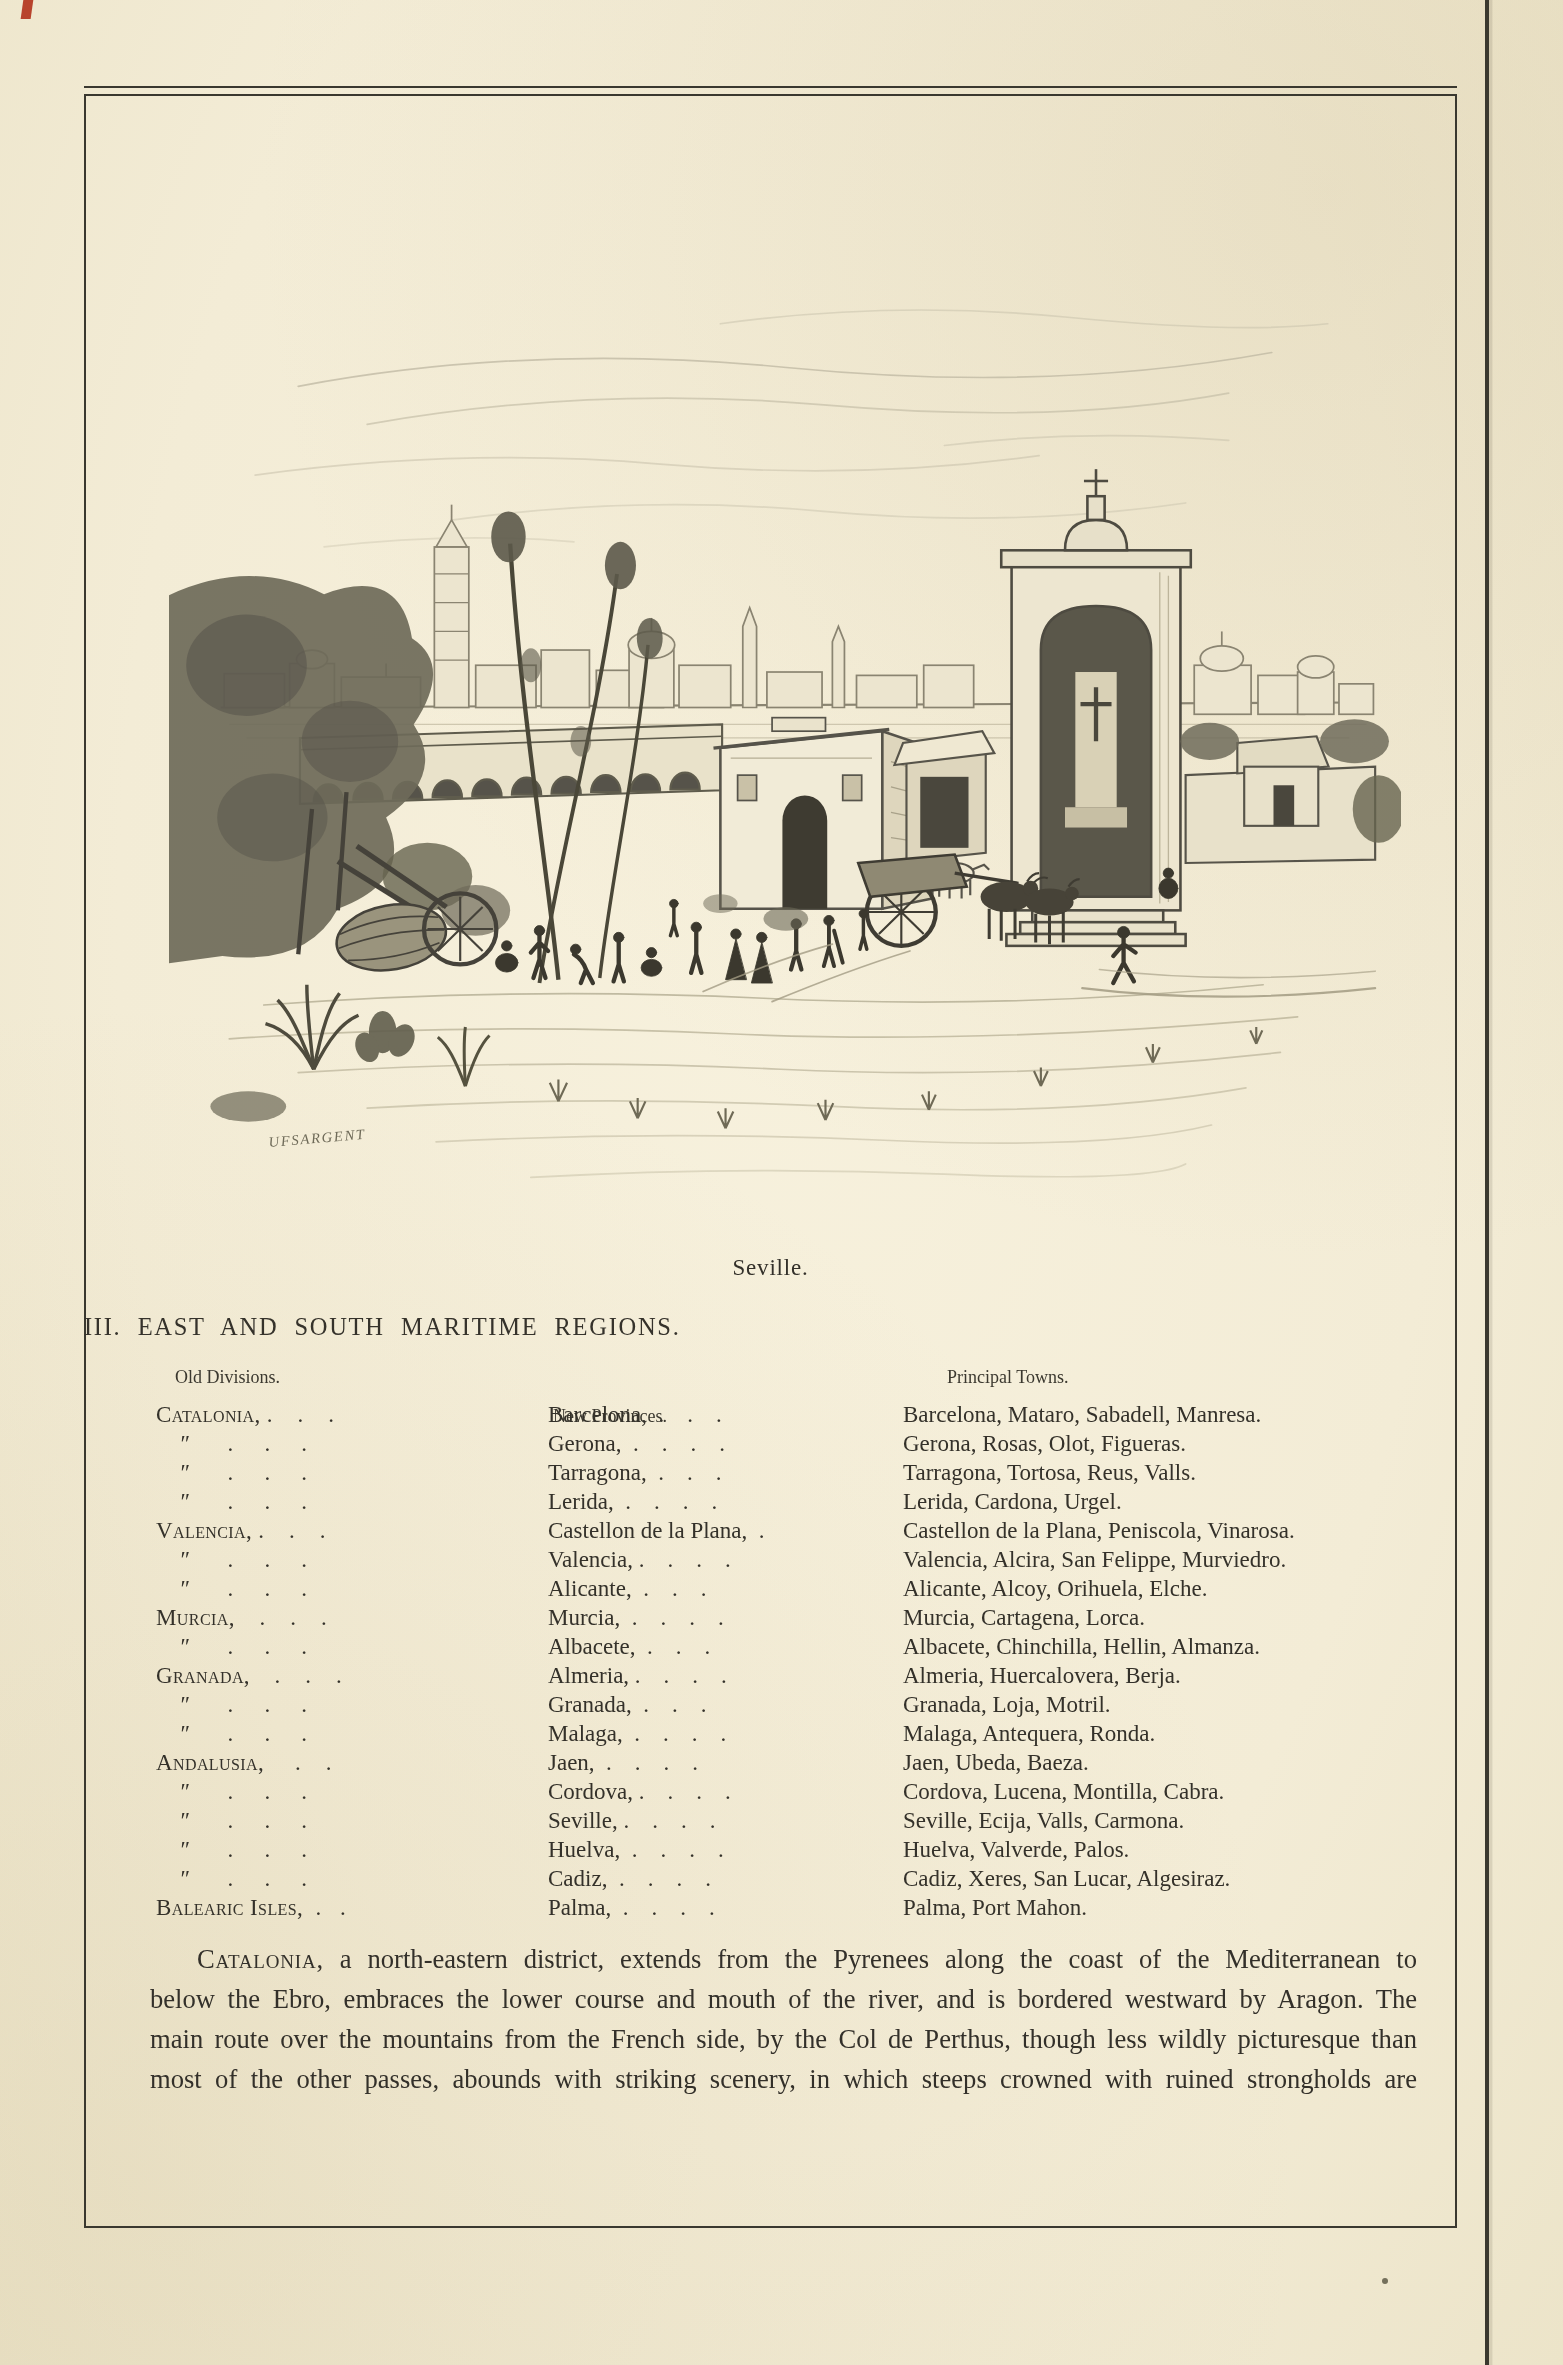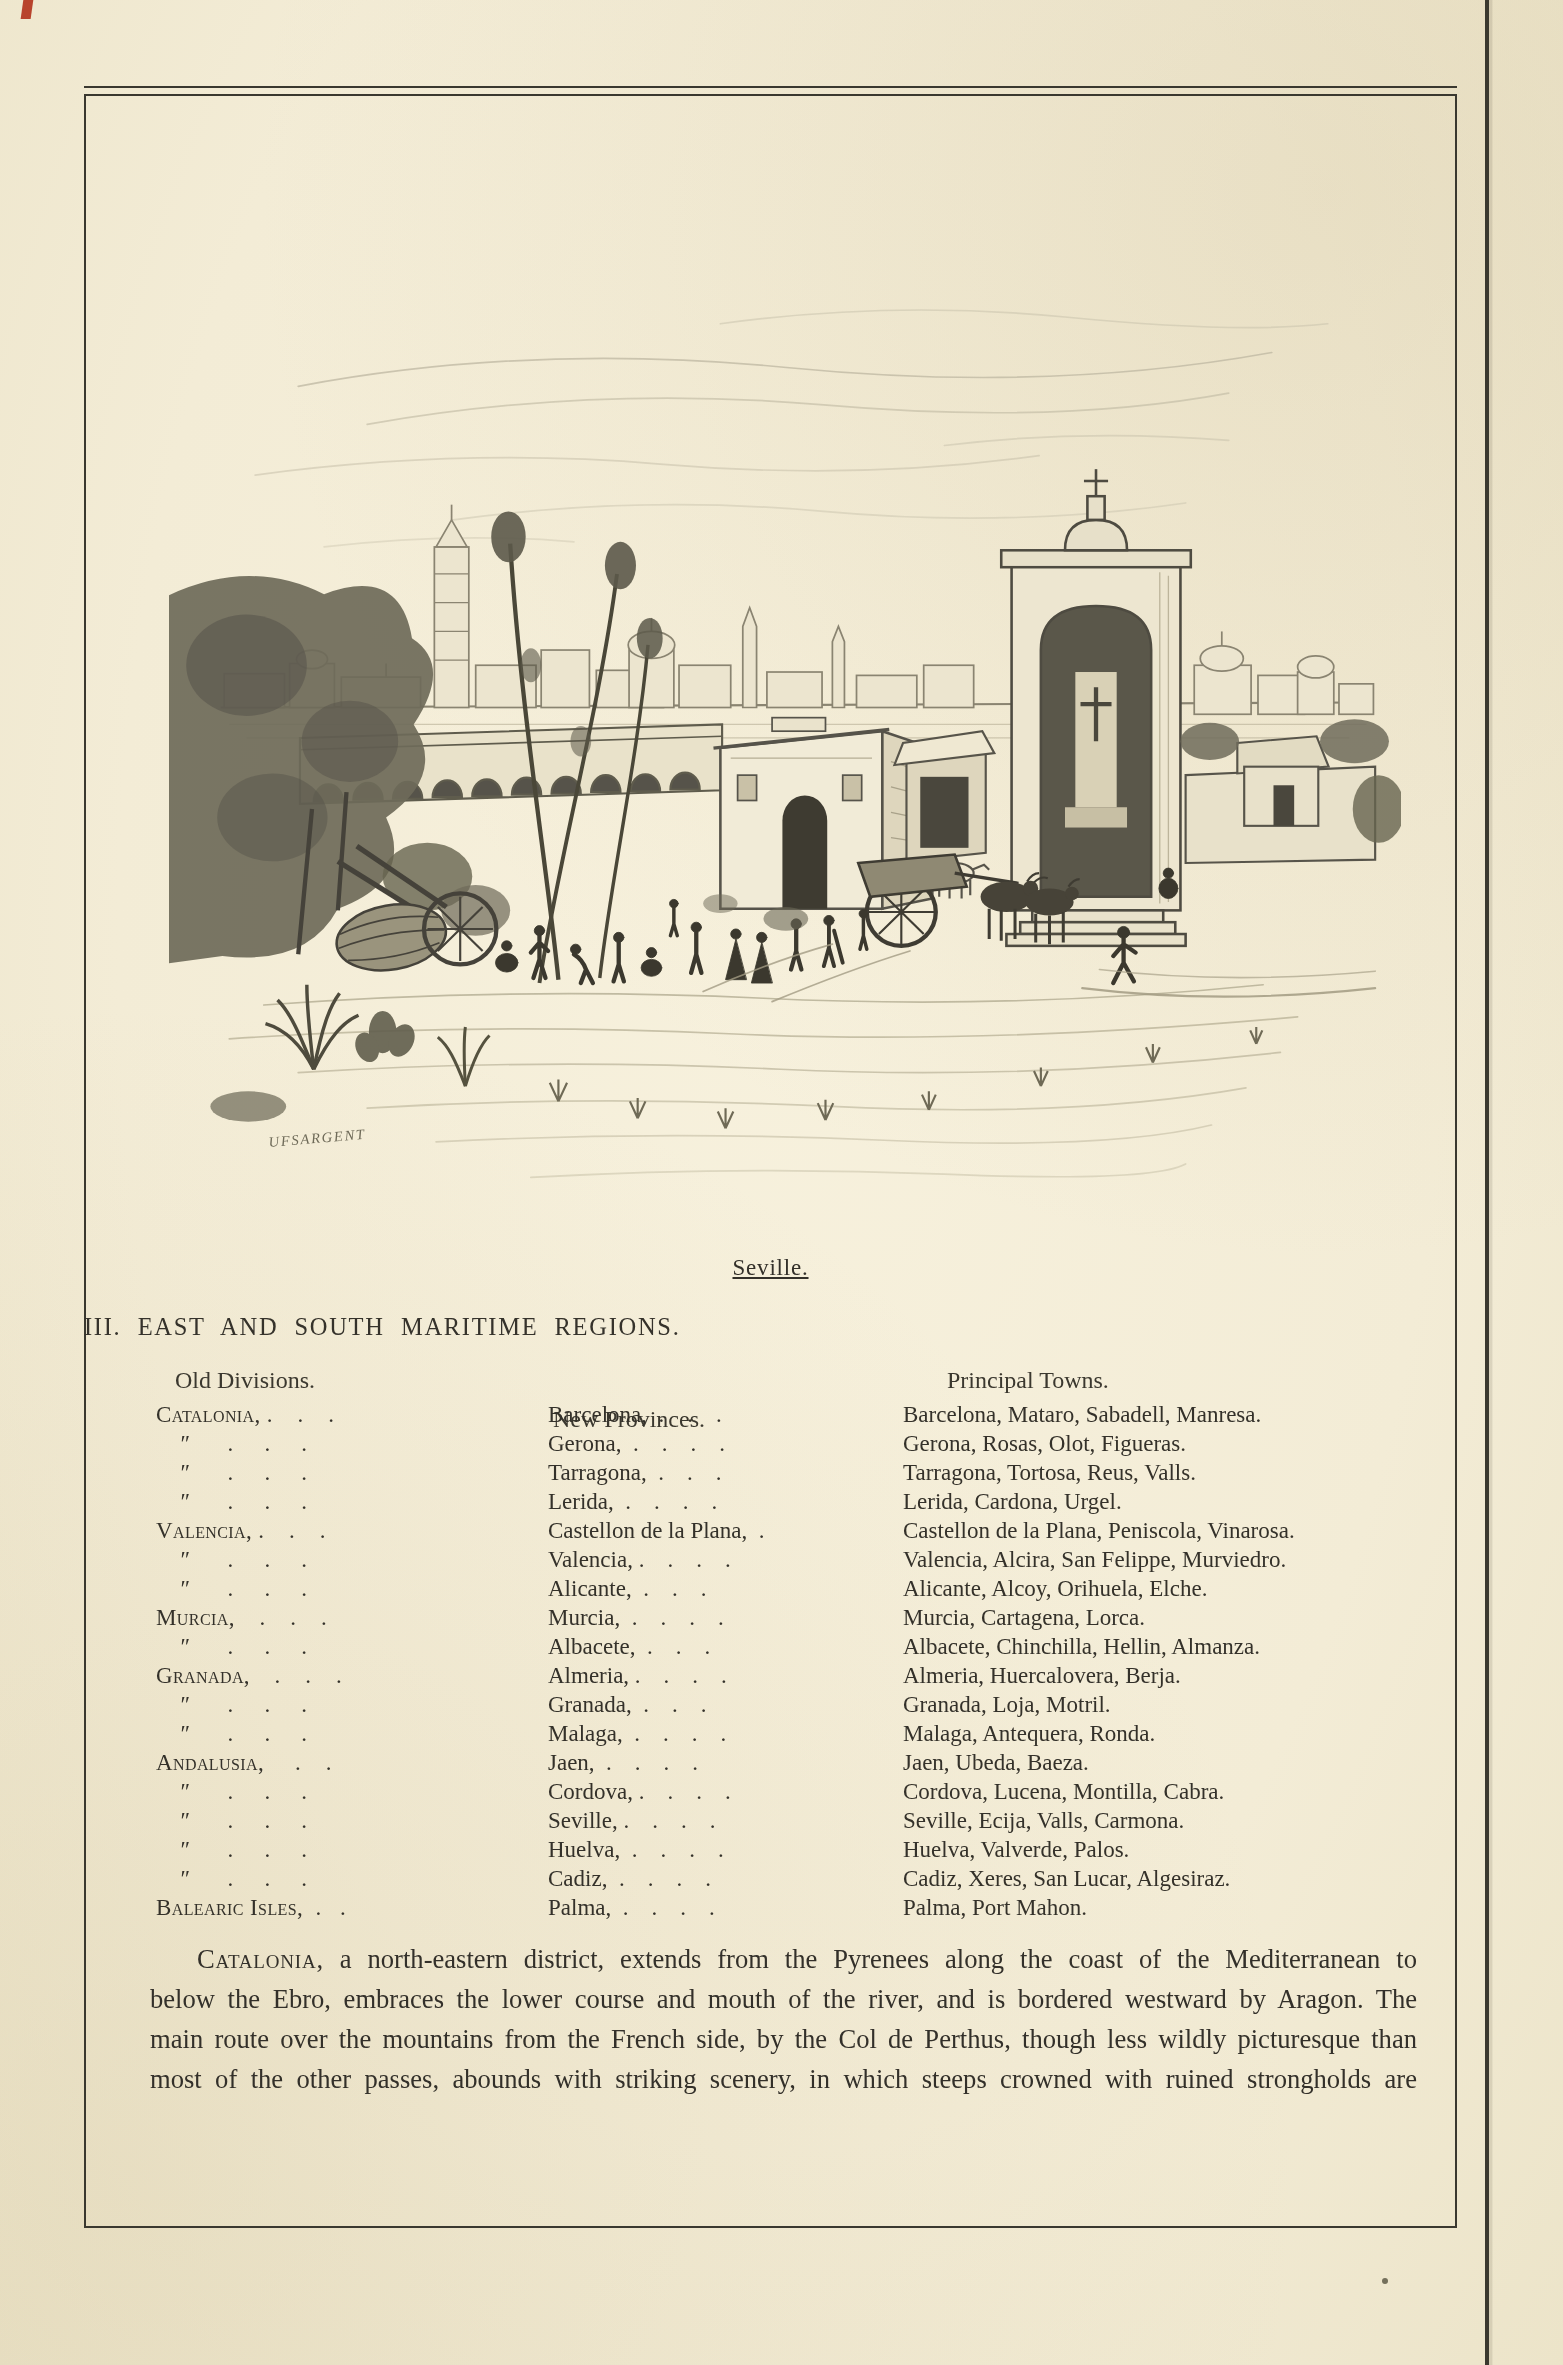--- a/index.html
+++ b/index.html
@@ -14,24 +14,24 @@
   .red-mark{position:absolute;left:22px;top:0;width:10px;height:18.6px;background:#b8432c;transform:skewX(-8deg);}
   .gutter{position:absolute;top:0;right:74px;width:4.2px;height:2366px;background:#3b392f;box-shadow:3.4px 0 0 rgba(60,50,30,.12);}
   .frame{position:absolute;left:84px;top:94px;width:1373px;height:2134px;box-sizing:border-box;border:2.5px solid #3a382f;}
   .frame::before{content:"";position:absolute;left:-2.5px;top:-10px;width:1373px;border-top:2.5px solid #3a382f;}
   .spot{position:absolute;left:1382px;top:2278px;width:5.9px;height:5.9px;border-radius:50%;background:#55523f;opacity:.8;}
 
   .engraving{position:absolute;left:169px;top:268px;width:1232px;height:972px;}
   .engraving svg{display:block;width:100%;height:100%;}
   .sig{font-size:17px;fill:#6e6a58;font-style:italic;letter-spacing:2px;font-family:"Liberation Serif","DejaVu Serif",serif;}
 
-  .caption{position:absolute;left:84px;width:1373px;top:1255px;text-align:center;font-size:23px;letter-spacing:0.8px;text-decoration:underline;}
+  .caption{position:absolute;left:84px;width:1373px;top:1255px;text-align:center;font-size:23px;letter-spacing:0.8px;}
   .heading{position:absolute;left:84px;width:1373px;top:1313px;font-size:24.5px;letter-spacing:1.7px;word-spacing:8.4px;color:#35322b;}
 
-  .col-headers{position:absolute;top:1367px;left:0;width:1563px;height:27px;font-size:24px;color:#3b382f;}
+  .col-headers{position:absolute;top:1367px;left:0;width:1563px;height:27px;font-size:18px;color:#3b382f;}
   .h-old{position:absolute;left:175px;}
   .h-new{position:absolute;left:553px;margin-top:39px;}
   .h-towns{position:absolute;left:947px;}
 
   .t-rows{position:absolute;top:1400px;left:156px;width:1261px;font-size:23px;color:#34312a;}
   .t-row{display:flex;height:29px;line-height:29px;}
   .c-div{width:363px;white-space:pre;font-variant:small-caps;letter-spacing:0.4px;overflow:hidden;}
   .c-prov{width:384px;white-space:pre;padding-left:29px;box-sizing:border-box;overflow:hidden;}
   .c-towns{flex:1;white-space:pre;overflow:hidden;}
 

